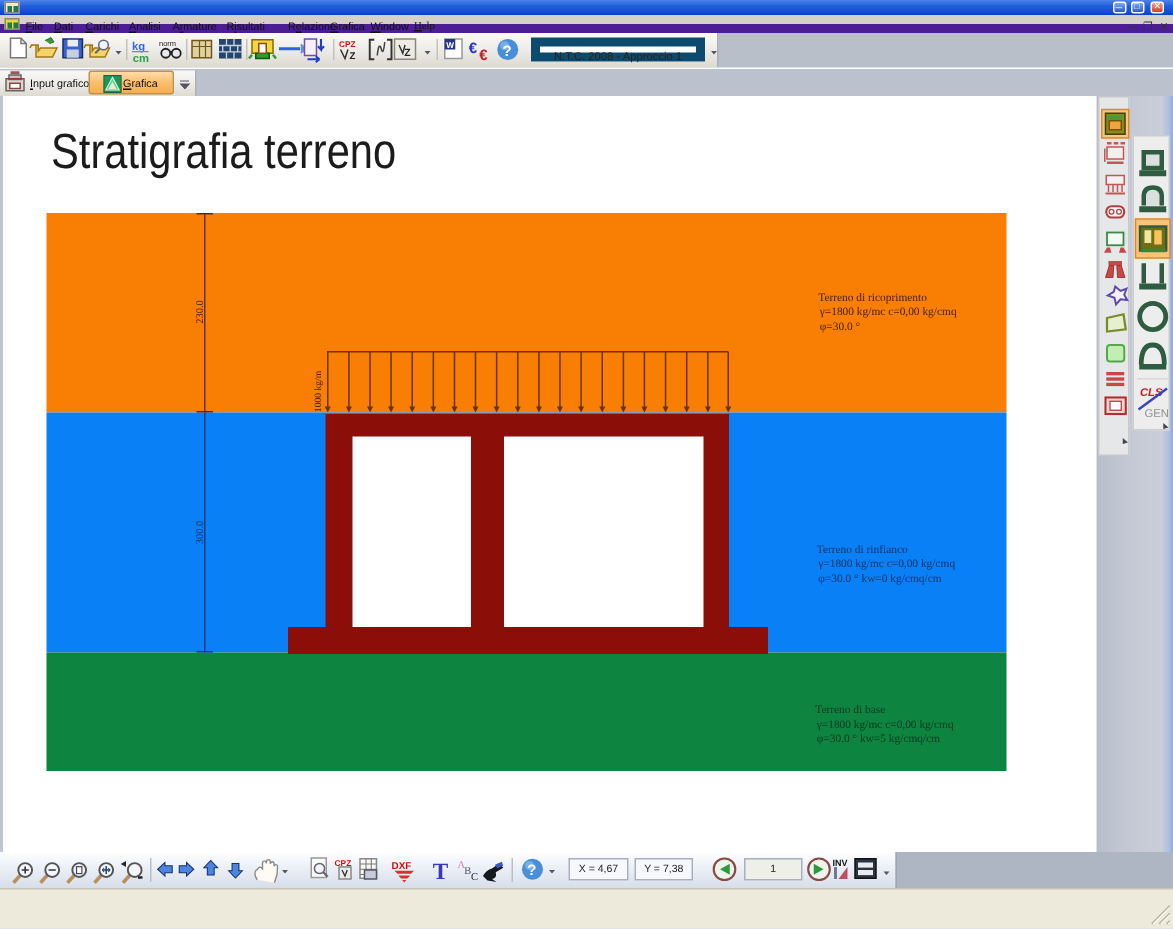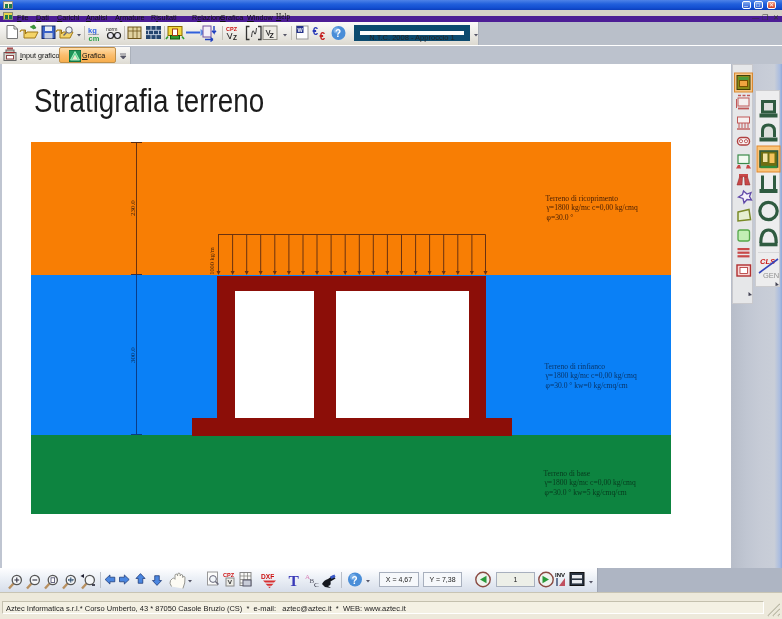--- a/index.html
+++ b/index.html
@@ -446,23 +446,20 @@
     <path d="M556 10 v8 h2 v-8 z" fill="#6A7A98"></path>
     <path d="M559 18 l6 -8 v8 z" fill="#C05060"></path>
     <rect x="570" y="4.5" width="14" height="13" fill="#2A3442" stroke="#111"></rect>
     <rect x="572" y="7" width="10" height="3.4" fill="#E8EAEE"></rect>
     <rect x="572" y="12" width="10" height="3.4" fill="#E8EAEE"></rect>
     <path d="M589 13 l2 2.4 2 -2.4 z" fill="#556"></path>
   </svg>
 </div>
 
 <div class="abs" id="statusbar">
-  <div id="statusfield">
-    <div id="statustext">Aztec Informatica s.r.l.* Corso Umberto, 43 * 87050 Casole Bruzio (CS)&nbsp;&nbsp;*&nbsp;&nbsp;e-mail:&nbsp;&nbsp;&nbsp;aztec@aztec.it&nbsp;&nbsp;*&nbsp;&nbsp;WEB: www.aztec.it</div>
-  </div>
   <svg class="abs" style="left:762px;top:5px;" width="18" height="20">
     <g stroke="#B8B4A0" stroke-width="1.6">
       <line x1="16" y1="18" x2="18" y2="16"></line>
       <line x1="11" y1="18" x2="18" y2="11"></line>
       <line x1="6" y1="18" x2="18" y2="6"></line>
     </g>
     <g stroke="#FBFAF4" stroke-width="0.8">
       <line x1="16.8" y1="18" x2="18" y2="16.8"></line>
       <line x1="11.8" y1="18" x2="18" y2="11.8"></line>
       <line x1="6.8" y1="18" x2="18" y2="6.8"></line>

